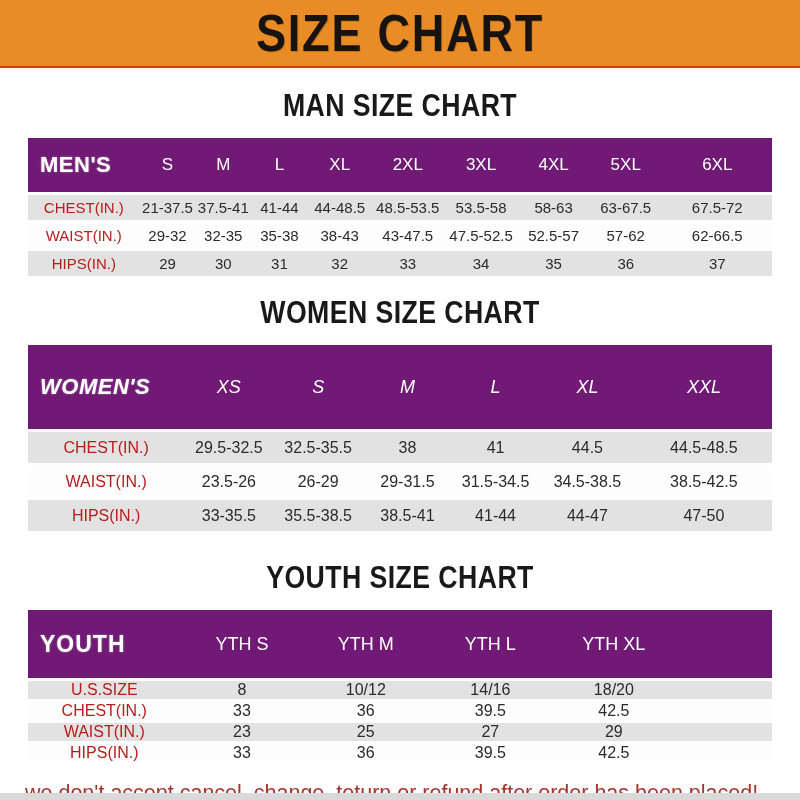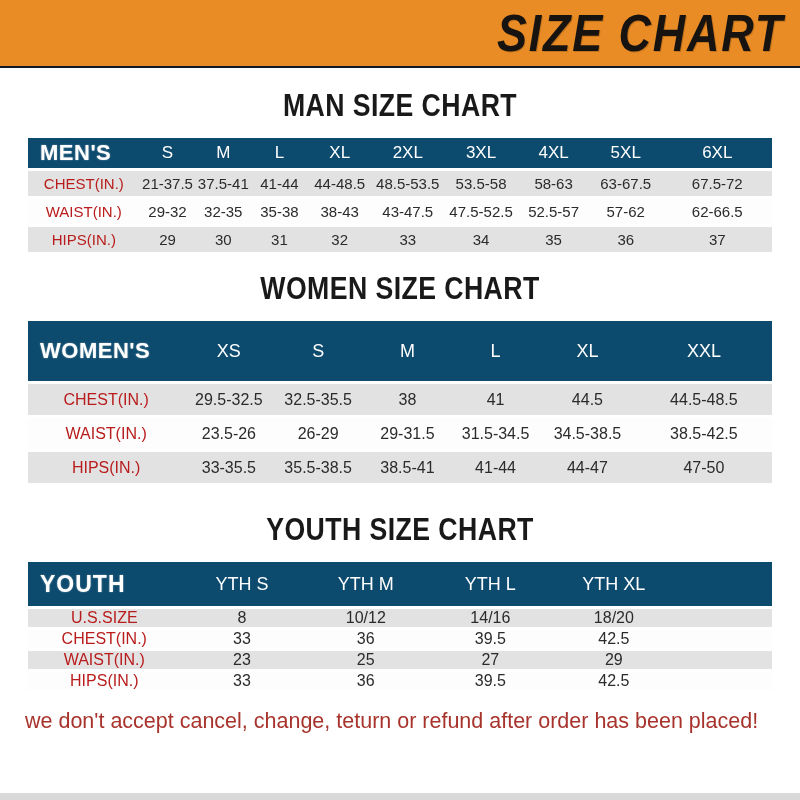--- a/index.html
+++ b/index.html
@@ -8,22 +8,22 @@
     background: #ffffff;
     font-family: "Liberation Sans", sans-serif;
     position: relative;
     overflow: hidden;
   }
 
   
   .banner {
     height: 66px;
     background: #ea8c26;
-    border-bottom: 2px solid #0f172a;
-    display: flex; align-items: center; justify-content: flex-end; font-style: italic;
+    border-bottom: 2px solid #c2410c;
+    display: flex; align-items: center; justify-content: center;
   }
   .banner .title {
     font-size: 50px; font-weight: 800; color: #171310;
     letter-spacing: 2px; line-height: 1;
     transform: scaleX(0.9) scaleY(1.05);
     text-shadow: 1px 1px 0 rgba(120,70,10,0.35);
     white-space: nowrap;
   }
 
   
@@ -40,37 +40,37 @@
 
   
   table.size-table {
     width: 744px;
     margin: 11px auto 0 auto;
     border-collapse: separate;
     border-spacing: 0 3px;
     table-layout: fixed;
   }
   tr.bar th {
-    background: #0c4a6e;
+    background: #701a75;
     color: #ffffff;
     font-weight: 500;
     text-align: center;
-    padding: 0;
+    padding: 12px;
     white-space: nowrap;
   }
   tr.bar th.corner {
     text-align: left;
     padding-left: 12px;
     font-weight: 800;
     letter-spacing: 0.5px;
     text-shadow: 0 0 2px rgba(255,255,255,0.45);
   }
   .men   tr.bar th { height: 30px; font-size: 17px; }
   .men   tr.bar th.corner { font-size: 22px; }
-  .women tr.bar th { height: 60px; font-size: 18px; }
+  .women tr.bar th { height: 60px; font-size: 18px; font-style: italic; }
   .women tr.bar th.corner { font-size: 22px; }
   .youth tr.bar th { height: 44px; font-size: 18px; }
   .youth tr.bar th.corner { font-size: 23px; letter-spacing: 1px; }
 
   td {
     text-align: center;
     color: #2b2b2b;
     padding: 0;
     white-space: nowrap;
   }

